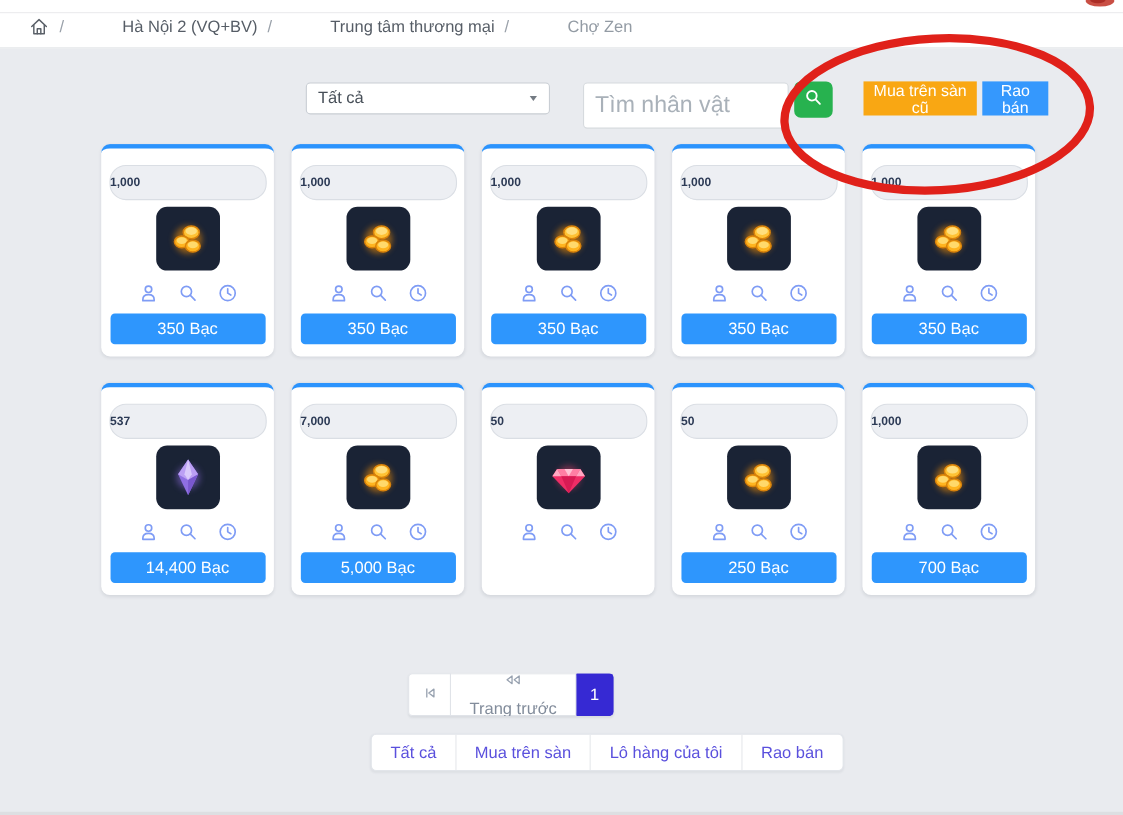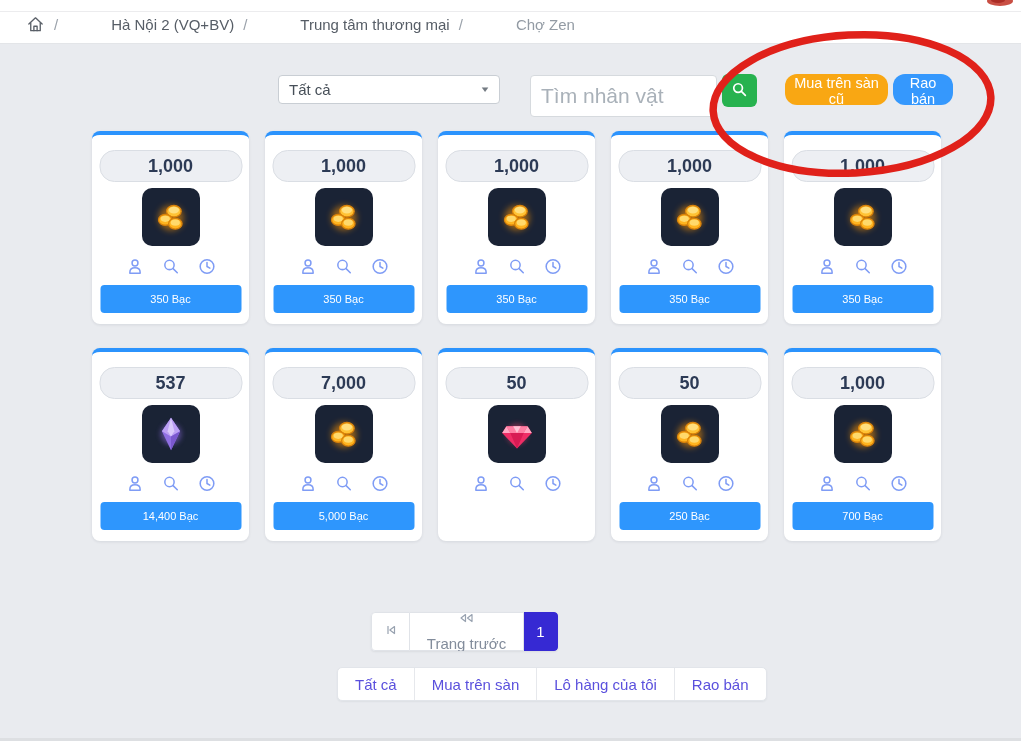--- a/index.html
+++ b/index.html
@@ -13,39 +13,39 @@
   .breadcrumb .sep{color:#9aa1aa;}
   .breadcrumb .crumb{color:#565d66;cursor:pointer;margin-left:44px;}
   .breadcrumb .crumb.current{color:#939ba4;}
   .home-icon svg{display:block;margin-top:1px;}
 
   
   .select-box{position:absolute;left:278px;top:75px;width:222px;height:29px;background:#fff;border:1px solid #c9ced4;border-radius:4px;display:flex;align-items:center;justify-content:space-between;padding:0 10px;box-sizing:border-box;font-size:15px;color:#474f58;cursor:pointer;}
   .select-caret{font-size:8px;color:#747b83;transform:scaleX(1.4);}
   .search-input{position:absolute;left:530px;top:75px;width:187px;height:42px;border:1px solid #d6dade;border-radius:4px;box-sizing:border-box;padding:0 10px;font-size:21px;color:#474f58;font-family:inherit;}
   .search-input::placeholder{color:#a9b1b9;}
-  .btn{border:none;border-radius:12px;color:#fff;font-size:14.5px;font-family:inherit;cursor:pointer;}
+  .btn{border:none;border-radius:0;color:#fff;font-size:14.5px;font-family:inherit;cursor:pointer;}
   .btn-search{position:absolute;left:722px;top:74px;width:35px;height:33px;background:#27b24f;display:flex;align-items:center;justify-content:center;border-radius:6px;}
   .btn-buy-old{position:absolute;left:785px;top:74px;width:103px;height:31px;background:#f9a713;}
   .btn-sell-top{position:absolute;left:893px;top:74px;width:60px;height:31px;background:#3598fd;}
 
   
   .row{position:absolute;left:92px;display:flex;gap:16px;}
   .row1{top:131px;}
   .row2{top:348px;}
   .card{width:157px;height:193px;background:#fff;border-radius:8px;border-top:4px solid #2b93fd;box-sizing:border-box;box-shadow:0 1px 3px rgba(40,50,70,.10);position:relative;}
-  .pill{position:absolute;left:50%;top:15px;transform:translateX(-50%);width:141px;height:30px;background:#edeff3;border:1px solid #dadee4;border-radius:15px;display:flex;align-items:center;justify-content:center;font-size:18px;font-weight:700;color:#2c3a55;}
+  .pill{position:absolute;left:50%;top:15px;transform:translateX(-50%);width:141px;height:30px;background:#edeff3;border:1px solid #dadee4;border-radius:15px;display:flex;align-items:center;justify-content:flex-start;font-size:11px;font-weight:700;color:#2c3a55;}
   .tile{position:absolute;left:50%;top:53px;transform:translateX(-50%);width:58px;height:58px;background:#1a2335;border-radius:10px;display:flex;align-items:center;justify-content:center;}
   .tile svg{display:none;}
   .tile-coins svg.icon-coins{display:block;}
   .tile-purple-gem svg.icon-purple-gem{display:block;}
   .tile-pink-gem svg.icon-pink-gem{display:block;}
   .mini-icons{position:absolute;left:50%;top:122px;transform:translateX(-50%);display:flex;gap:17px;}
   .mini-icons span{display:flex;cursor:pointer;}
-  .price-btn{position:absolute;left:50%;top:150px;transform:translateX(-50%);width:141px;height:28px;background:#2e96fd;border:none;border-radius:4px;color:#fff;font-size:11px;font-family:inherit;cursor:pointer;}
+  .price-btn{position:absolute;left:50%;top:150px;transform:translateX(-50%);width:141px;height:28px;background:#2e96fd;border:none;border-radius:4px;color:#fff;font-size:15px;font-family:inherit;cursor:pointer;}
 
   
   .pagination{position:absolute;left:371px;top:612px;display:flex;height:39px;border-radius:4px;overflow:hidden;box-shadow:0 1px 2px rgba(40,50,70,.08);}
   .page-item{background:#fff;border:1px solid #e0e3e8;border-left-width:0;display:flex;align-items:center;justify-content:center;gap:7px;color:#828c9b;font-size:15px;cursor:pointer;box-sizing:border-box;flex-direction:column;}
   .page-item:first-child{border-left-width:1px;border-radius:4px 0 0 4px;}
   .page-item:last-child{border-radius:0 4px 4px 0;}
   .page-first{width:39px;}
   .page-prev{width:114px;}
   .page-current{width:34px;background:#3629d3;border-color:#3629d3;color:#fff;}
   .page-next{width:103px;}

